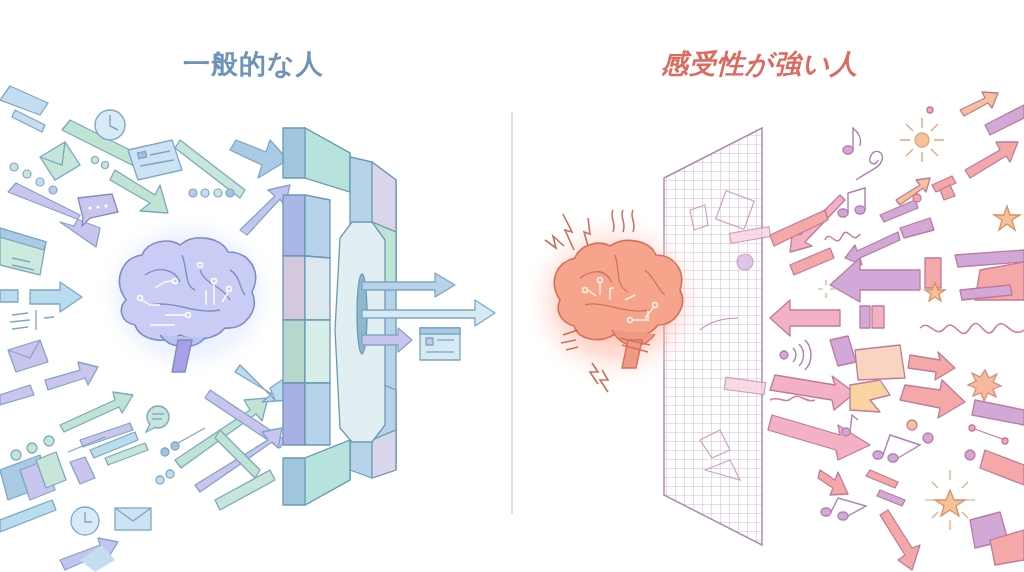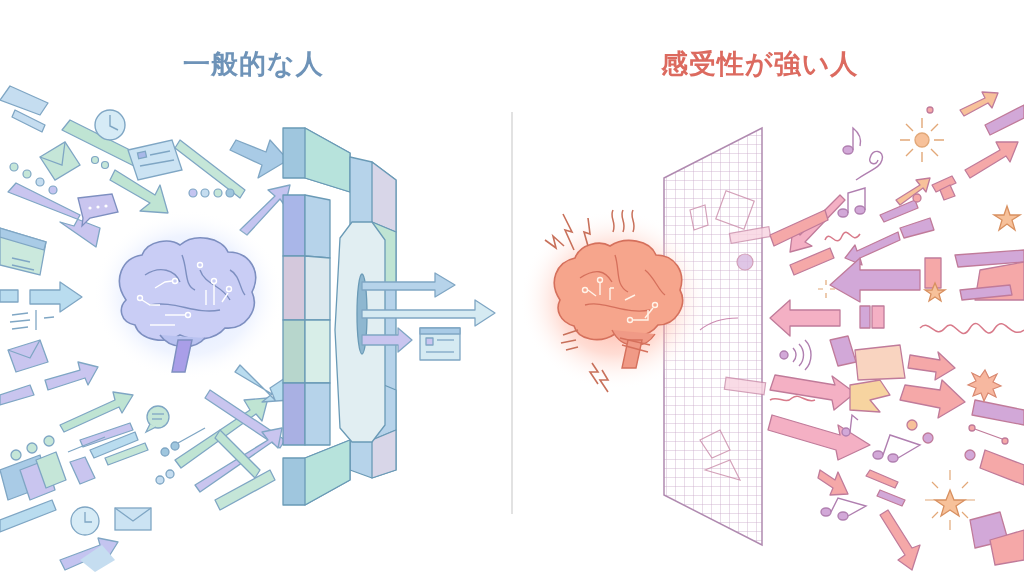--- a/index.html
+++ b/index.html
@@ -1,21 +1,21 @@
 <!DOCTYPE html>
 <html><head>
 <meta charset="utf-8">
 <style>
   html, body { margin:0; padding:0; background:#ffffff; }
   body { width:1024px; height:572px; overflow:hidden; position:relative;
          font-family:"DejaVu Sans", "Liberation Sans", sans-serif; }
   .stage { position:absolute; left:0; top:0; width:892px; height:572px; }
   .title { position:absolute; top:46px; font-size:27px; font-weight:bold; letter-spacing:1px; }
   .title-left { left:183px; color:#6e93b8; }
-  .title-right { left:661px; color:#dc6a5f; }
+  .title-right { left:661px; color:#dc6a5f;font-style:italic; }
   .divider { position:absolute; left:511px; top:112px; width:2px; height:402px; background:#e2e2e2; }
   svg { position:absolute; left:0; top:0; }
 </style>
 </head>
 <body>
 
 <div class="stage">
 
   <div class="title title-left">一般的な人</div>
   <div class="title title-right">感受性が強い人</div>

